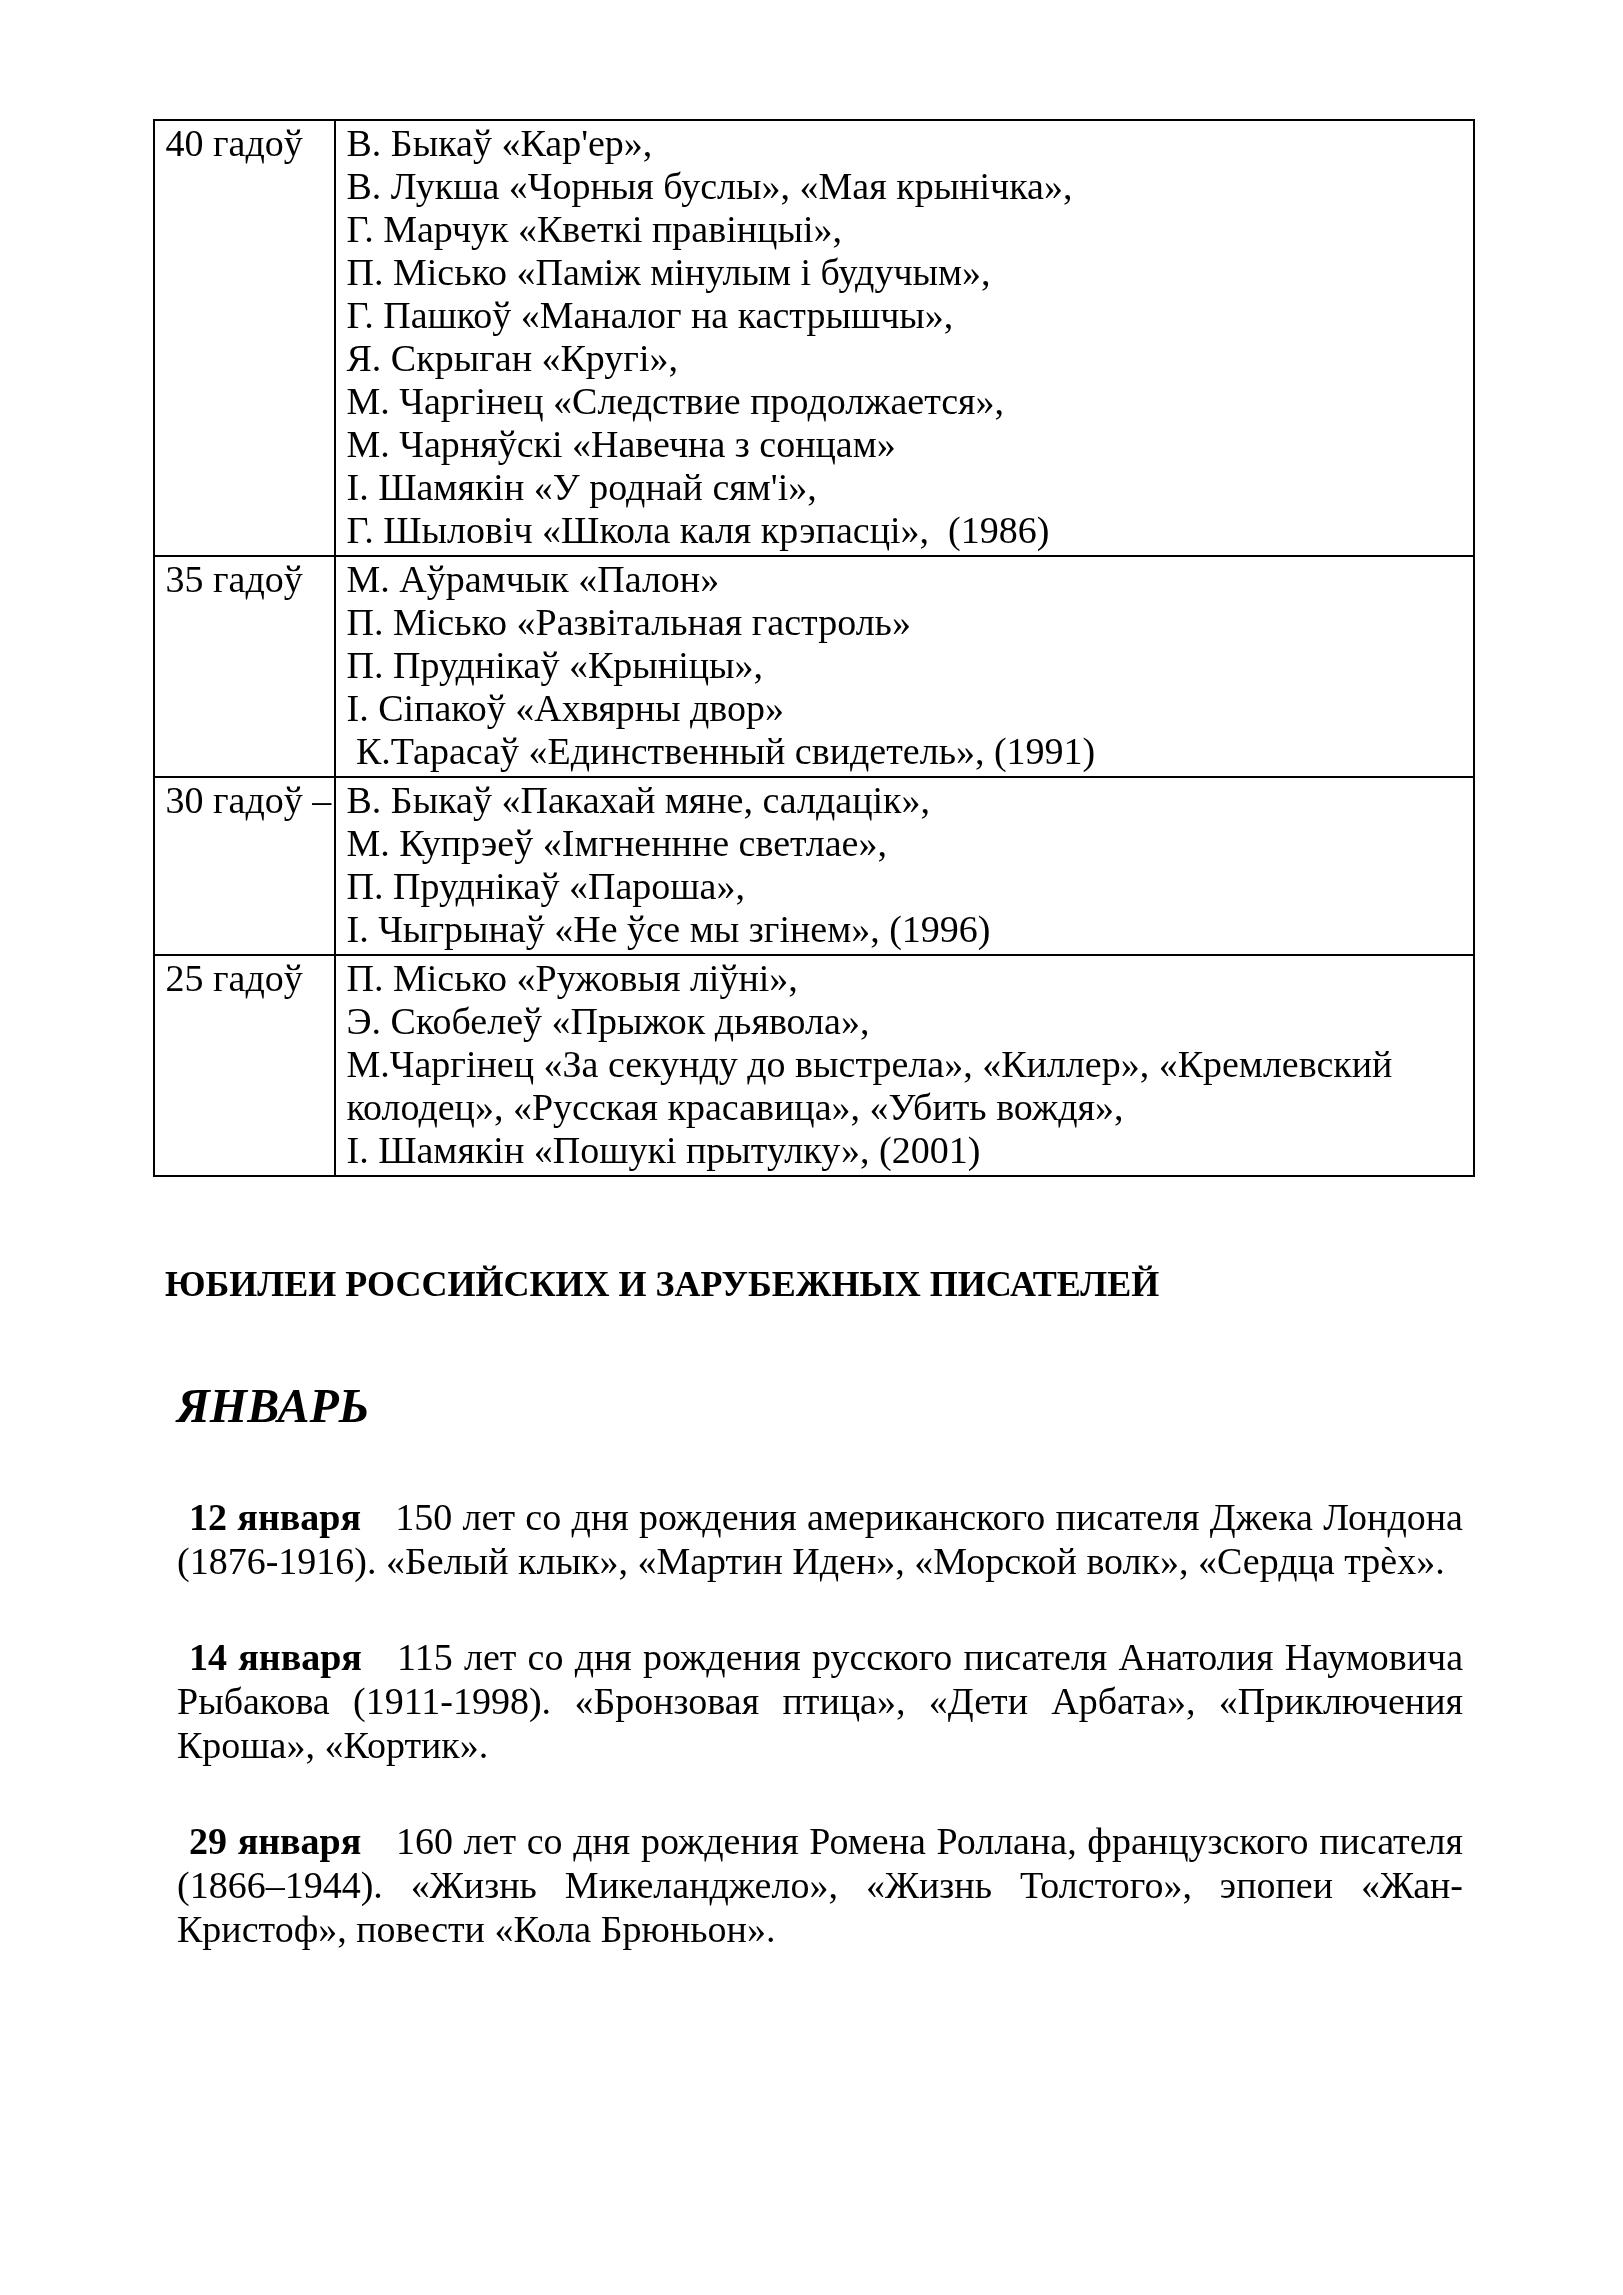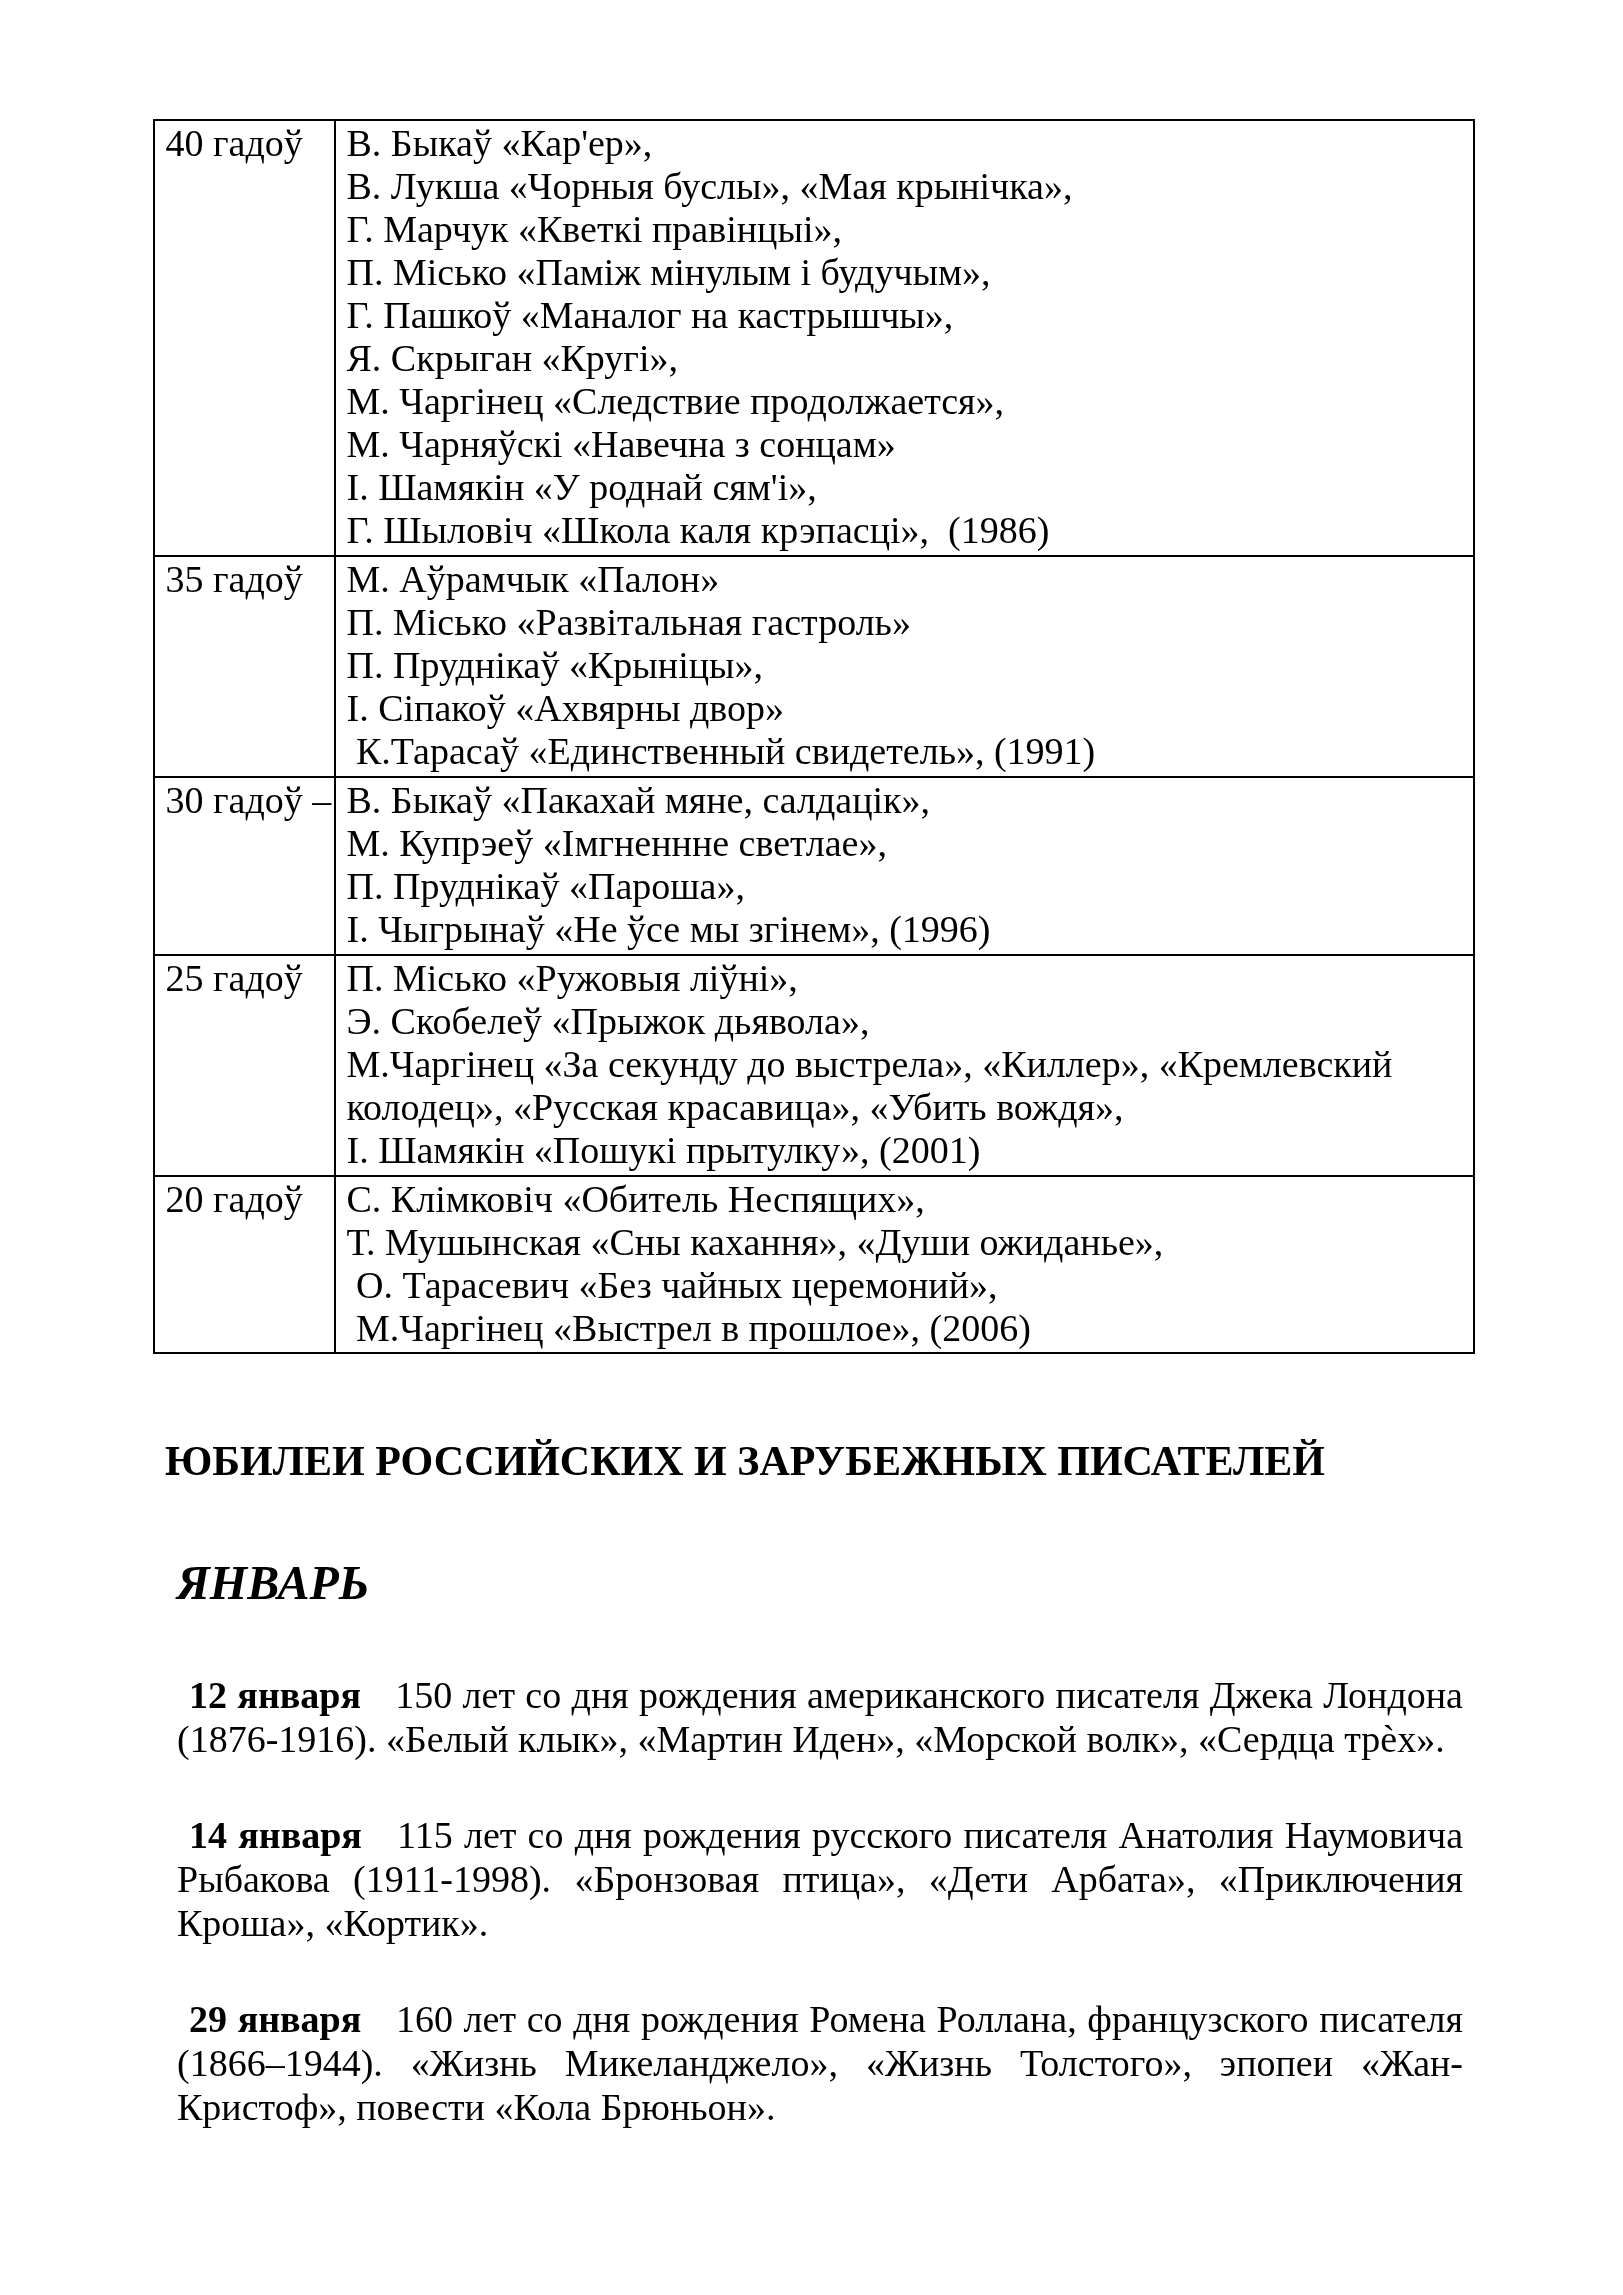--- a/index.html
+++ b/index.html
@@ -20,21 +20,21 @@
     vertical-align:top;
     padding:1.3px 6.5px 2.6px 10.5px;
     line-height:43px;
   }
   td.label-cell  { width:181px; white-space:nowrap; }
   td.books-cell  { white-space:pre-wrap;margin-left:36px; }
 
   
   .section-heading {
     margin:73px 0 0 0;
-    font-size:42px; font-weight:bold; line-height:44px;
+    font-size:36px; font-weight:bold; line-height:44px;
   }
   .month-heading {
     margin:54px 0 0 11.8px;
     font-size:48px; font-weight:bold; font-style:italic; line-height:44px;
   }
 
   
   .entries { margin-top:3.9px; }
   .entries p {
     text-align:justify;
@@ -81,27 +81,20 @@
 І. Чыгрынаў «Не ўсе мы згінем», (1996)</td>
         </tr>
         <tr>
           <td class="label-cell">25 гадоў</td>
           <td class="books-cell">П. Місько «Ружовыя ліўні»,
 Э. Скобелеў «Прыжок дьявола»,
 М.Чаргінец «За секунду до выстрела», «Киллер», «Кремлевский
 колодец», «Русская красавица», «Убить вождя»,
 І. Шамякін «Пошукі прытулку», (2001)</td>
         </tr>
-        <tr>
-          <td class="label-cell">20 гадоў</td>
-          <td class="books-cell">С. Клімковіч «Обитель Неспящих»,
-Т. Мушынская «Сны кахання», «Души ожиданье»,
- О. Тарасевич «Без чайных церемоний»,
- М.Чаргінец «Выстрел в прошлое», (2006)</td>
-        </tr>
       </tbody>
     </table>
 
     <h1 class="section-heading">ЮБИЛЕИ РОССИЙСКИХ И ЗАРУБЕЖНЫХ ПИСАТЕЛЕЙ</h1>
 
     <h2 class="month-heading">ЯНВАРЬ</h2>
 
     <div class="entries">
       <p><b>12 января</b><span> 150 лет со дня рождения американского писателя Джека Лондона (1876-1916). «Белый клык», «Мартин Иден», «Морской волк», «Сердца трѐх».</span></p>
       <p><b>14 января</b><span> 115 лет со дня рождения русского писателя Анатолия Наумовича Рыбакова (1911-1998). «Бронзовая птица», «Дети Арбата», «Приключения Кроша», «Кортик».</span></p>

